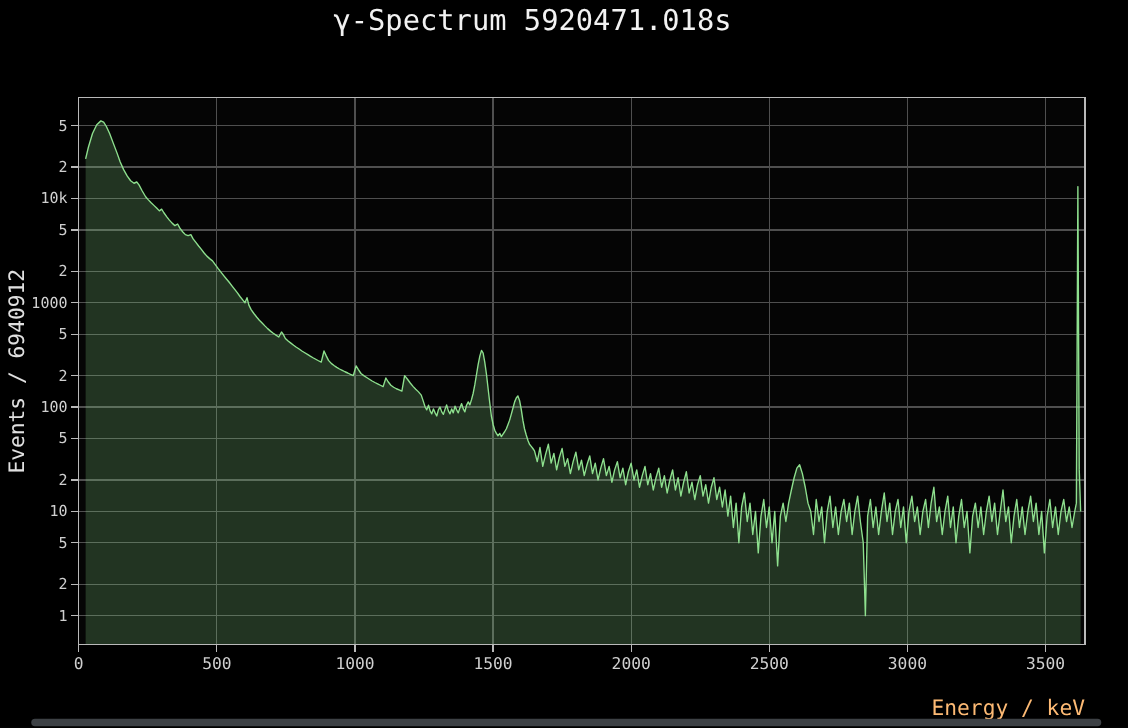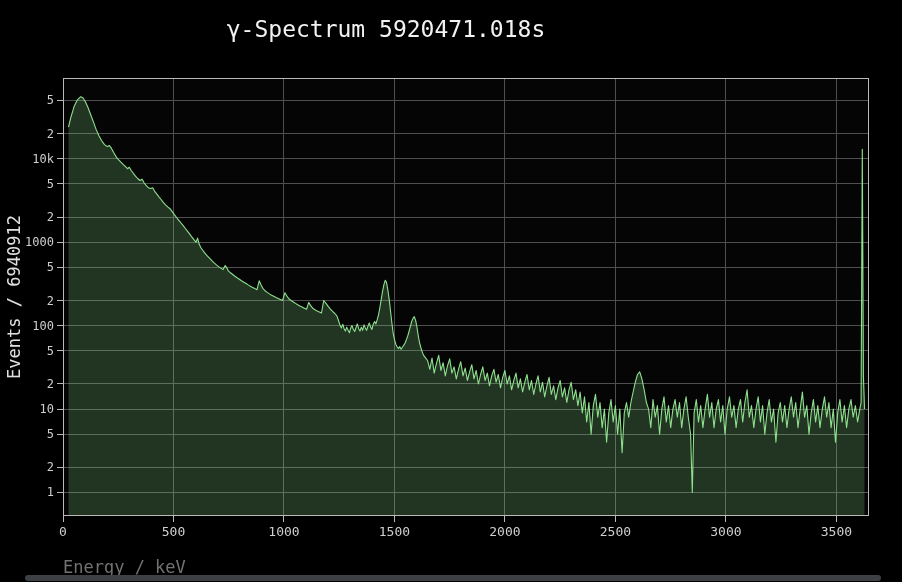--- a/index.html
+++ b/index.html
@@ -2,26 +2,26 @@
 <html><head>
 <meta charset="utf-8">
 <style>
   html,body{margin:0;padding:0;}
   body{
     width:902px;height:582px;position:relative;overflow:hidden;
     background:#000000;
     font-family:"DejaVu Sans Mono", monospace;
   }
   .chart-title{
-    position:absolute;top:16px;left:0;width:772px;text-align:center;
-    color:#f2f2f2;font-size:23px;white-space:pre;
+    position:absolute;top:4px;left:0;width:772px;text-align:center;
+    color:#f2f2f2;font-size:23px;white-space:pre;padding-left:40px;
   }
   .x-title{
-    position:absolute;top:557px;left:63px;width:805px;text-align:left;
-    color:#737373;font-size:17px;white-space:pre;
+    position:absolute;top:557px;left:63px;width:805px;text-align:right;
+    color:#fdba74;font-size:17px;white-space:pre;
   }
   .y-title{
     position:absolute;left:4px;top:297px;
     writing-mode:vertical-rl;transform:translate(0,-50%) rotate(180deg);
     color:#e0e0e0;font-size:17px;white-space:pre;
   }
   #plot{position:absolute;left:0;top:0;}
   #plot text{
     font-family:"DejaVu Sans Mono", monospace;
     fill:#cfcfcf;

